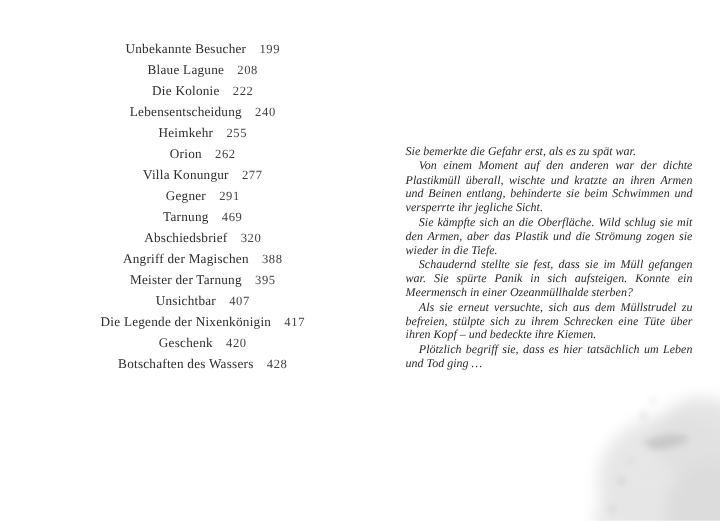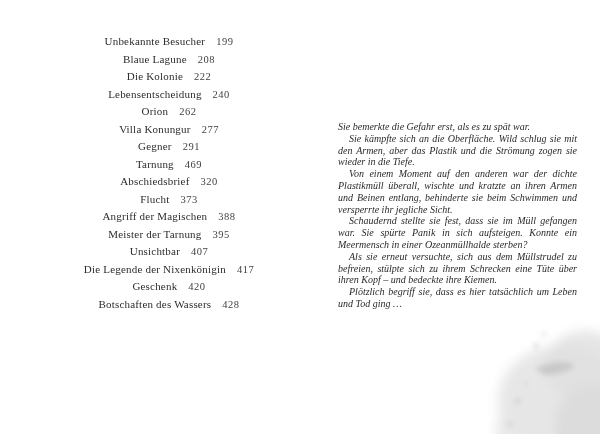--- a/index.html
+++ b/index.html
@@ -73,40 +73,40 @@
 <body>
 
 <div class="spread">
 
   <div class="left-page">
     <div class="toc">
       <div class="toc-row"><span class="toc-title">Unbekannte Besucher</span><span class="toc-num">199</span></div>
       <div class="toc-row"><span class="toc-title">Blaue Lagune</span><span class="toc-num">208</span></div>
       <div class="toc-row"><span class="toc-title">Die Kolonie</span><span class="toc-num">222</span></div>
       <div class="toc-row"><span class="toc-title">Lebensentscheidung</span><span class="toc-num">240</span></div>
+      <div class="toc-row"><span class="toc-title">Heimkehr</span><span class="toc-num">255</span></div>
       <div class="toc-row"><span class="toc-title">Orion</span><span class="toc-num">262</span></div>
       <div class="toc-row"><span class="toc-title">Villa Konungur</span><span class="toc-num">277</span></div>
       <div class="toc-row"><span class="toc-title">Gegner</span><span class="toc-num">291</span></div>
       <div class="toc-row"><span class="toc-title">Tarnung</span><span class="toc-num">469</span></div>
       <div class="toc-row"><span class="toc-title">Abschiedsbrief</span><span class="toc-num">320</span></div>
-      <div class="toc-row"><span class="toc-title">Flucht</span><span class="toc-num">373</span></div>
       <div class="toc-row"><span class="toc-title">Angriff der Magischen</span><span class="toc-num">388</span></div>
       <div class="toc-row"><span class="toc-title">Meister der Tarnung</span><span class="toc-num">395</span></div>
       <div class="toc-row"><span class="toc-title">Unsichtbar</span><span class="toc-num">407</span></div>
       <div class="toc-row"><span class="toc-title">Die Legende der Nixenkönigin</span><span class="toc-num">417</span></div>
       <div class="toc-row"><span class="toc-title">Geschenk</span><span class="toc-num">420</span></div>
       <div class="toc-row"><span class="toc-title">Botschaften des Wassers</span><span class="toc-num">428</span></div>
     </div>
   </div>
 
   <div class="right-page">
     <div class="story">
       <p class="para first">Sie bemerkte die Gefahr erst, als es zu spät war.</p>
+      <p class="para">Von einem Moment auf den anderen war der dichte Plastikmüll überall, wischte und kratzte an ihren Armen und Beinen entlang, behinderte sie beim Schwimmen und versperrte ihr jegliche Sicht.</p>
       <p class="para">Sie kämpfte sich an die Oberfläche. Wild schlug sie mit den Armen, aber das Plastik und die Strömung zogen sie wieder in die Tiefe.</p>
-      <p class="para">Von einem Moment auf den anderen war der dichte Plastikmüll überall, wischte und kratzte an ihren Armen und Beinen entlang, behinderte sie beim Schwimmen und versperrte ihr jegliche Sicht.</p>
       <p class="para">Schaudernd stellte sie fest, dass sie im Müll gefangen war. Sie spürte Panik in sich aufsteigen. Konnte ein Meermensch in einer Ozeanmüllhalde sterben?</p>
       <p class="para">Als sie erneut versuchte, sich aus dem Müllstrudel zu befreien, stülpte sich zu ihrem Schrecken eine Tüte über ihren Kopf – und bedeckte ihre Kiemen.</p>
       <p class="para">Plötzlich begriff sie, dass es hier tatsächlich um Leben und Tod ging …</p>
     </div>
   </div>
 
   <svg class="stain" width="170" height="150" viewBox="0 0 170 150" xmlns="http://www.w3.org/2000/svg">
     <defs>
       <filter id="soft" x="-40%" y="-40%" width="180%" height="180%">
         <feGaussianBlur stdDeviation="6"></feGaussianBlur>

